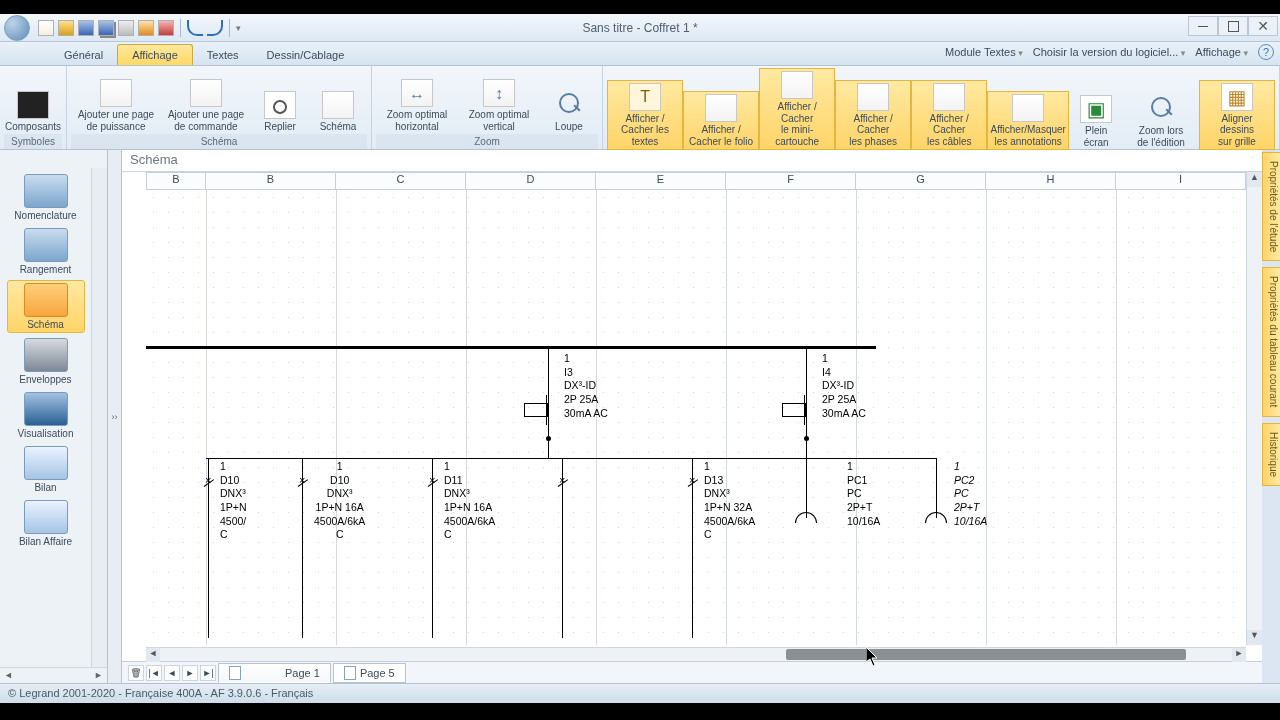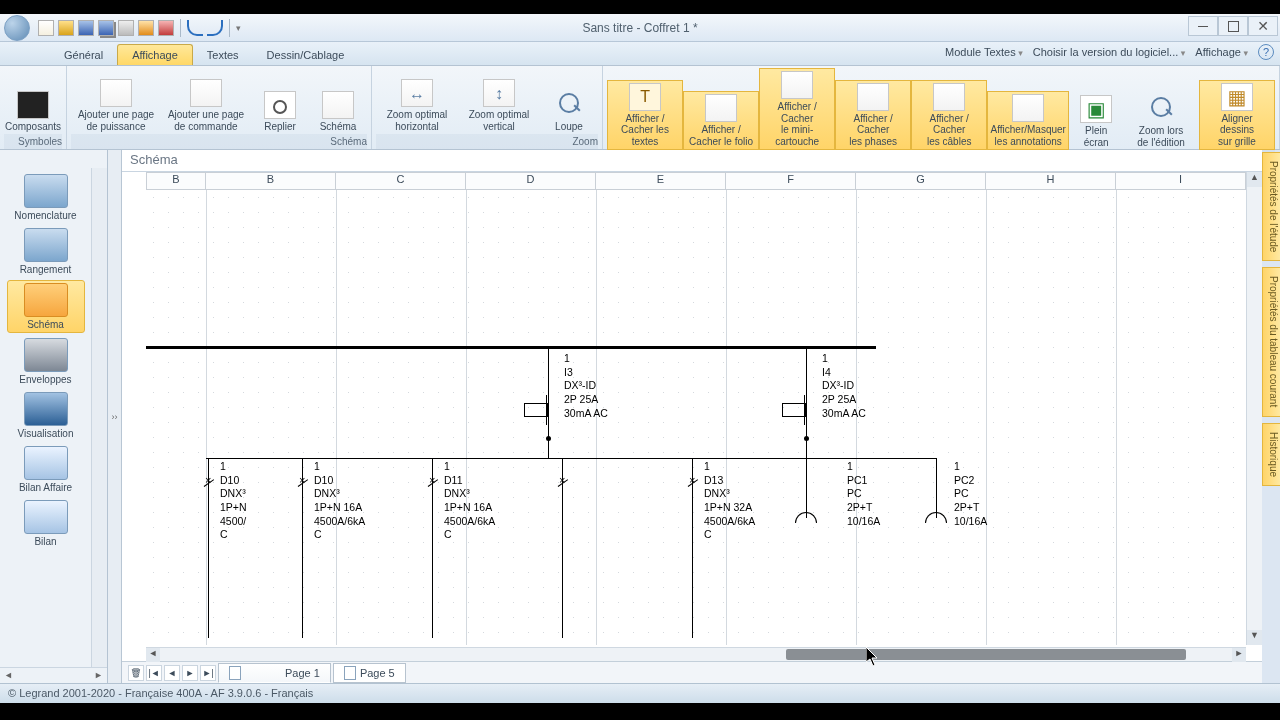--- a/index.html
+++ b/index.html
@@ -34,21 +34,21 @@
 .tab{padding:4px 14px;font-size:11px;color:#3c4b5a;cursor:pointer;}
 .tab.active{background:linear-gradient(to bottom,#ffe89a,#ffd867);border:1px solid #c9a948;border-bottom:none;border-radius:3px 3px 0 0;}
 .tabrow .right-tools{position:absolute;right:6px;top:2px;display:flex;gap:10px;align-items:center;font-size:11px;color:#3c4b5a;}
 .right-tools .drop::after{content:" ▾";font-size:9px;color:#888;}
 .right-tools .help{width:16px;height:16px;border:1px solid #5b8bbf;border-radius:50%;color:#3a6fb2;font-size:11px;display:flex;align-items:center;justify-content:center;}
 
 
 .ribbon{height:84px;background:linear-gradient(to bottom,#f2f6fa,#e2ecf5);border-bottom:1px solid #b4c3d2;display:flex;}
 .group{border-right:1px solid #c6d3e0;display:flex;flex-direction:column;padding:2px 4px 0 4px;}
 .group .items{display:flex;flex:1;align-items:flex-end;}
-.group .grouplabel{text-align:right;font-size:10px;color:#5a6a7a;padding:2px 0 2px 0;background:rgba(200,215,230,.35);}
+.group .grouplabel{text-align:center;font-size:10px;color:#5a6a7a;padding:2px 0 2px 0;background:rgba(200,215,230,.35);}
 .rbtn{display:flex;flex-direction:column;align-items:center;justify-content:flex-start;padding:2px 4px;font-size:10px;color:#3c4b5a;text-align:center;line-height:1.15;cursor:pointer;}
 .rbtn .ricon{width:32px;height:28px;margin-bottom:2px;background:#fff;border:1px solid #c7c7c7;}
 .rbtn.narrow{width:58px;}
 .rbtn.mid{width:82px;}
 .rbtn.wide{width:90px;}
 .rbtn.orange{background:linear-gradient(to bottom,#ffe9a1,#ffd468);border:1px solid #e4b63e;}
 .ricon.black{background:#222;}
 .ricon.sheet{background:linear-gradient(to bottom,#fff,#f3f3f3);}
 .ricon.fold::after{content:"";display:block;width:10px;height:10px;border:2px solid #555;border-radius:50%;margin:8px auto;}
 .ricon.zoom{position:relative;background:transparent;border:none;}
@@ -295,25 +295,25 @@
           <div class="modbtn">
               <div class="micon gear"></div>
               <span>Enveloppes</span>
             </div>
           <div class="modbtn">
               <div class="micon eye"></div>
               <span>Visualisation</span>
             </div>
           <div class="modbtn">
               <div class="micon doc"></div>
+              <span>Bilan</span>
+            </div>
+          <div class="modbtn">
+              <div class="micon doc"></div>
               <span>Bilan Affaire</span>
-            </div>
-          <div class="modbtn">
-              <div class="micon doc"></div>
-              <span>Bilan</span>
             </div>
         </div>
         <div class="vscroll"></div>
       </div>
       <div style="height:16px;display:flex;justify-content:space-between;border-top:1px solid #cbd6e1;font-size:9px;color:#666;">
           <span style="padding:2px 4px;">◄</span>
           <span style="padding:2px 4px;">►</span>
         </div>
     </div>
 
@@ -371,21 +371,21 @@
           <div class="sym-breaker" style="left:62px;top:290px;"></div>
           <div class="dev-label" style="left:74px;top:270px;"><span>1</span>
 <span>D10</span>
 <span>DNX³</span>
 <span>1P+N</span>
 <span>4500/</span>
 <span>C</span></div>
 
           <div class="vline" style="left:156px;top:268px;height:180px;"></div>
           <div class="sym-breaker" style="left:156px;top:290px;"></div>
-          <div class="dev-label" style="left:168px;top:270px;"><span>1</span>
+          <div class="dev-label" style="left:168px;top:270px;text-align:center;"><span>1</span>
 <span>D10</span>
 <span>DNX³</span>
 <span>1P+N 16A</span>
 <span>4500A/6kA</span>
 <span>C</span></div>
 
           <div class="vline" style="left:286px;top:268px;height:180px;"></div>
           <div class="sym-breaker" style="left:286px;top:290px;"></div>
           <div class="dev-label" style="left:298px;top:270px;"><span>1</span>
 <span>D11</span>
@@ -409,21 +409,21 @@
           <div class="vline" style="left:660px;top:268px;height:60px;"></div>
           <div class="sym-arc" style="left:649px;top:322px;"></div>
           <div class="dev-label" style="left:701px;top:270px;"><span>1</span>
 <span>PC1</span>
 <span>PC</span>
 <span>2P+T</span>
 <span>10/16A</span></div>
 
           <div class="vline" style="left:790px;top:268px;height:60px;"></div>
           <div class="sym-arc" style="left:779px;top:322px;"></div>
-          <div class="dev-label" style="left:808px;top:270px;"><span>1</span>
+          <div class="dev-label" style="left:808px;top:270px;font-style:italic;"><span>1</span>
 <span>PC2</span>
 <span>PC</span>
 <span>2P+T</span>
 <span>10/16A</span></div>
         </div>
 
         <div class="canvas-vsb">
             <div class="up">▲</div>
             <div class="dn">▼</div>
           </div>

